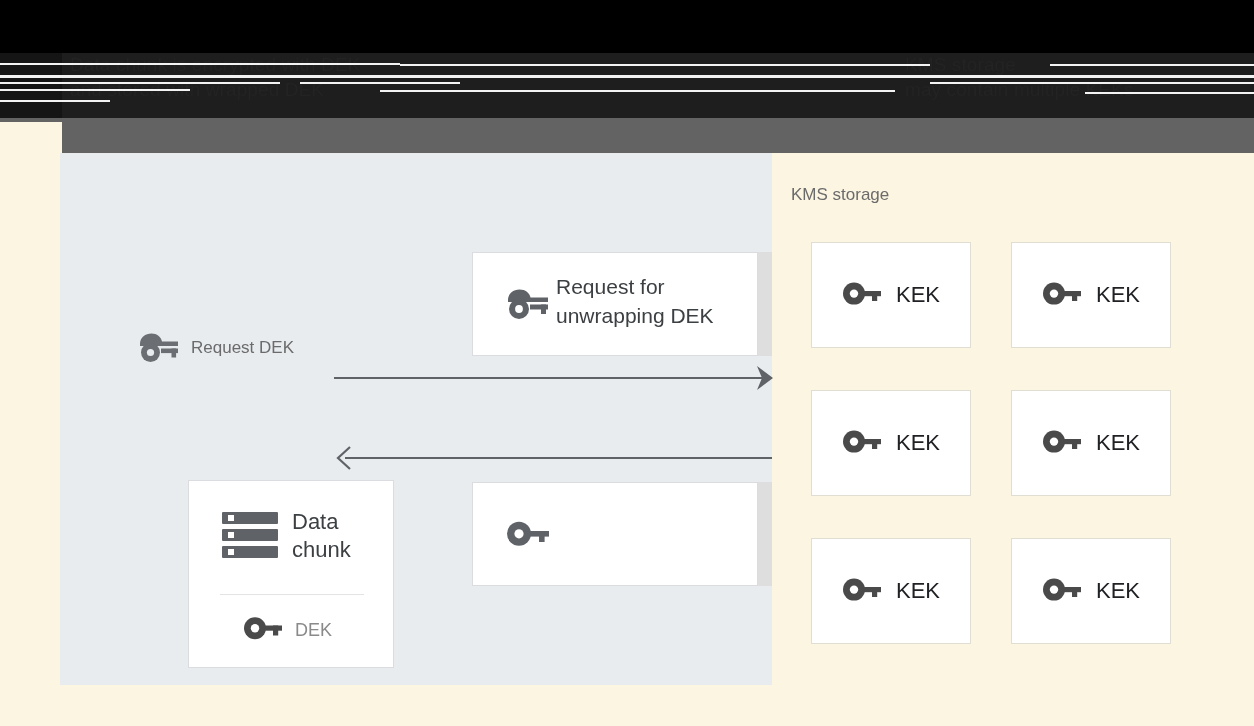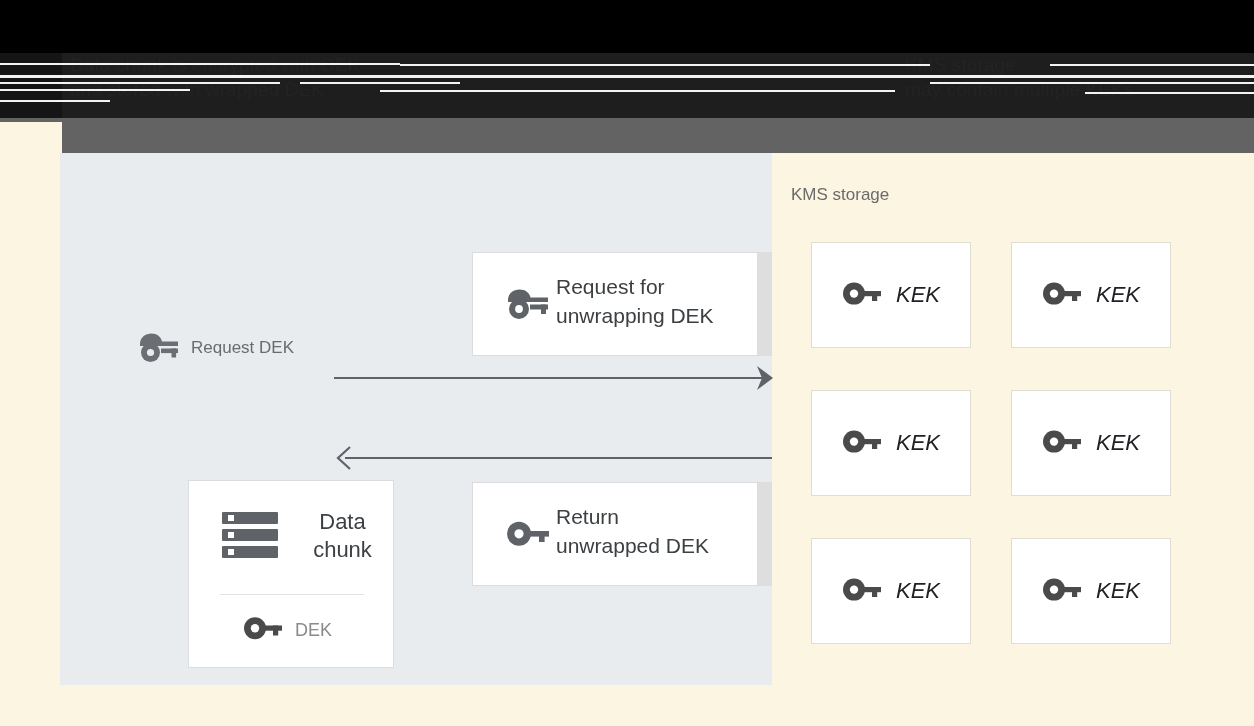--- a/index.html
+++ b/index.html
@@ -61,21 +61,21 @@
     color: #6b6b6b; font-size: 17px; line-height: 22px;
   }
   .panel-title-icon {
     position: absolute; left: 78px; top: 180px; width: 42px; height: 30px;
   }
 
   
   .card-datachunk {
     position: absolute; left: 128px; top: 327px;
     width: 206px; height: 188px;
-    background: #ffffff; border: 1px solid #dadce0; text-align: center;
+    background: #ffffff; border: 1px solid #dadce0;
   }
   .dc-servericon { position: absolute; left: 33px; top: 30px; width: 56px; height: 48px; }
   .dc-label {
     position: absolute; left: 103px; top: 27px;
     font-size: 22px; line-height: 28px; color: #3c4043;
   }
   .dc-divider {
     position: absolute; left: 31px; top: 113px; width: 144px; height: 1px;
     background: #e3e3e3;
   }
@@ -115,21 +115,21 @@
     position: absolute; left: 336px; top: 446px; width: 16px; height: 24px;
   }
 
   
   .kek-box {
     position: absolute; width: 160px; height: 106px;
     background: #ffffff; border: 1px solid #e0ddd2;
   }
   .kek-inner {
     position: absolute; left: 0; top: 0; width: 100%; height: 100%;
-    display: flex; align-items: center; justify-content: center; gap: 14px; font-style: italic;
+    display: flex; align-items: center; justify-content: center; gap: 14px;
   }
   .kek-icon { width: 40px; height: 28px; flex: 0 0 auto; }
   .kek-label { font-size: 22px; color: #202124; line-height: 28px; }
 
   .kek-0 { left: 811px; top: 242px; }
   .kek-1 { left: 1011px; top: 242px; }
   .kek-2 { left: 811px; top: 390px; }
   .kek-3 { left: 1011px; top: 390px; }
   .kek-4 { left: 811px; top: 538px; }
   .kek-5 { left: 1011px; top: 538px; }
@@ -239,22 +239,20 @@
     <div class="msgcard-shadow" style="left:670px;top:329px;"></div>
     <div class="msgcard" style="left:384px;top:329px;">
       <div class="msg-icon">
         <svg viewBox="0 0 44 32" width="44" height="32" aria-hidden="true">
           <rect x="18" y="12" width="25" height="5.6" fill="#5f6368"></rect>
           <rect x="33" y="12" width="5.6" height="11" fill="#5f6368"></rect>
           <circle cx="13" cy="14.8" r="12" fill="#5f6368"></circle>
           <circle cx="13" cy="14.8" r="4.6" fill="#ffffff"></circle>
         </svg>
       </div>
-      <div class="msg-label">Return
-unwrapped DEK</div>
     </div>
 
   </div>
 
   <div class="panel-right-label">KMS storage</div>
 
   <div class="kek-box kek-0">
     <div class="kek-inner">
       <span class="kek-icon">
         <svg viewBox="0 0 40 28" width="40" height="28" aria-hidden="true">

